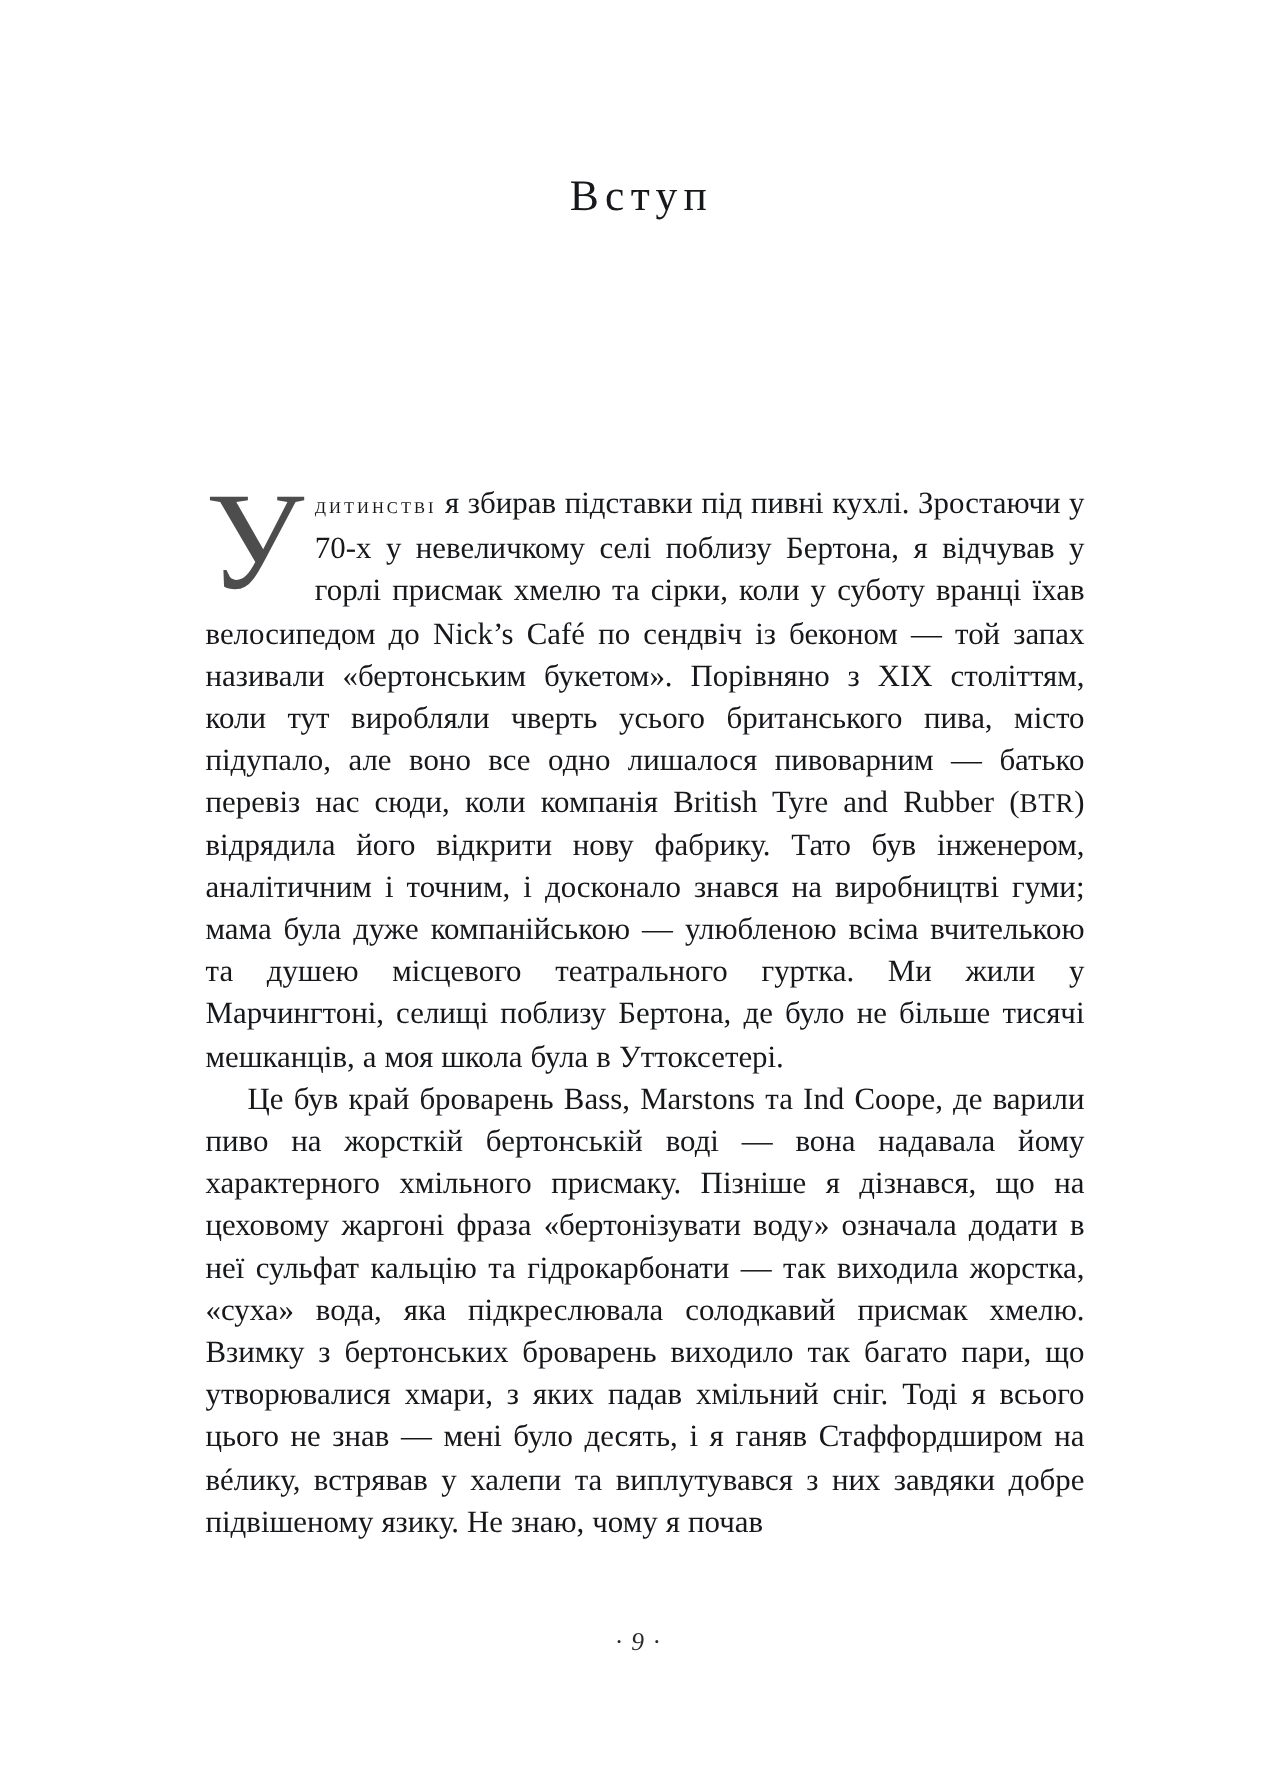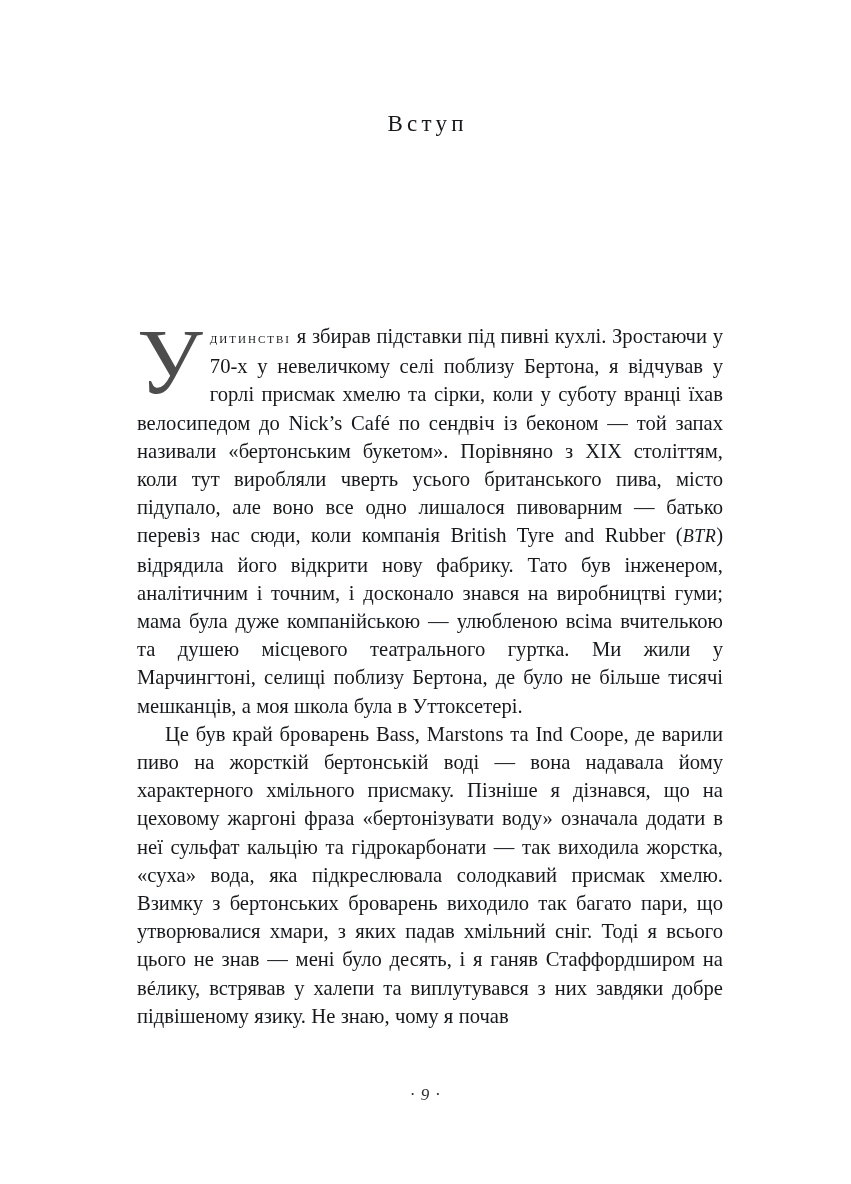--- a/index.html
+++ b/index.html
@@ -25,21 +25,21 @@
   }
 
   
   .chapter-title {
     position: absolute;
     top: 96px;
     left: 0;
     width: 851px;
     text-align: center;
     font-family: "Liberation Serif", "DejaVu Serif", serif;
-    font-size: 23px;
+    font-size: 29px;
     font-weight: 400;
     letter-spacing: 4.2px;
     text-indent: 4.2px;
     color: #16181c;
     font-variant: normal;
   }
 
   
   .text-block {
     position: absolute;
@@ -80,21 +80,20 @@
     font-variant: small-caps;
     font-size: 16px;
     letter-spacing: 2.0px;
     word-spacing: 1px;
   }
 
   .smallcaps {
     font-variant: small-caps;
     font-size: 0.88em;
     letter-spacing: 0.4px;
-    font-style: italic;
   }
 
   
   .folio {
     position: absolute;
     top: 1085px;
     left: 0;
     width: 851px;
     text-align: center;
     font-style: italic;

